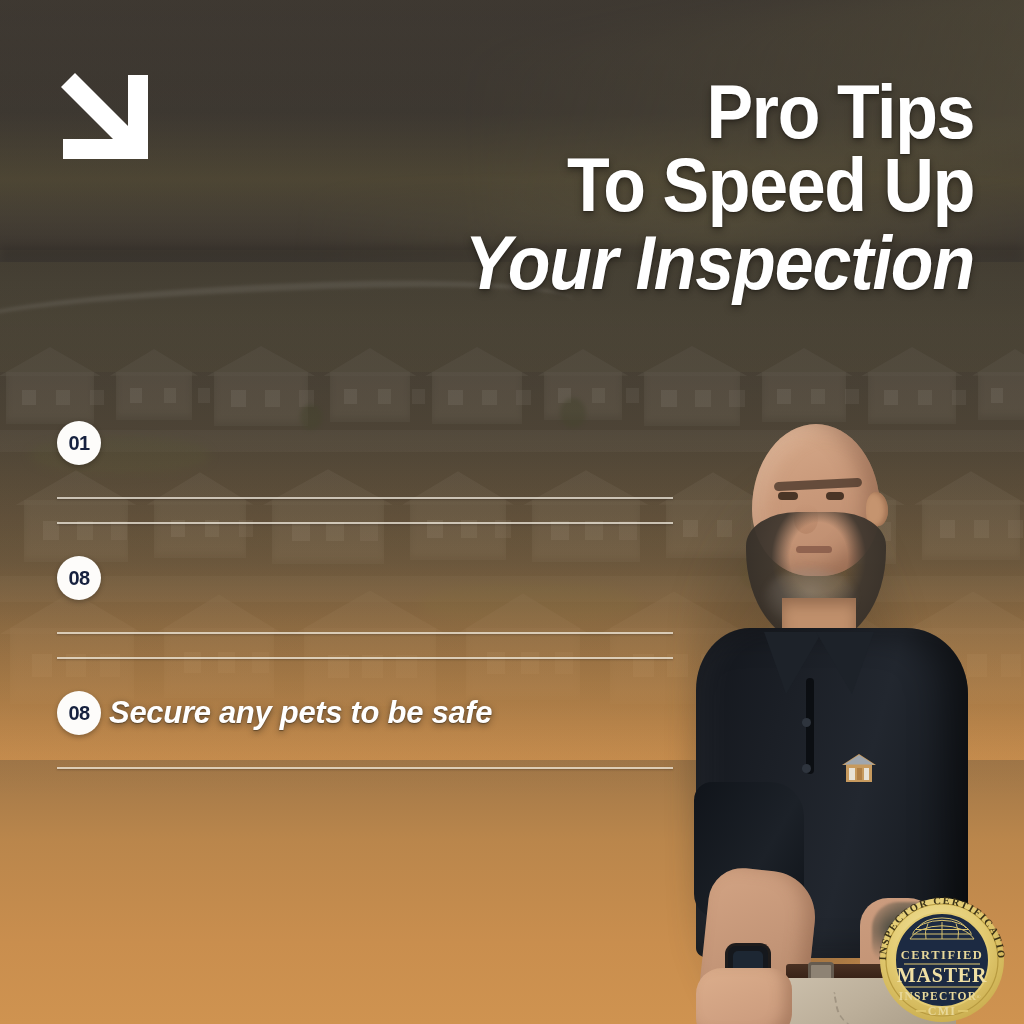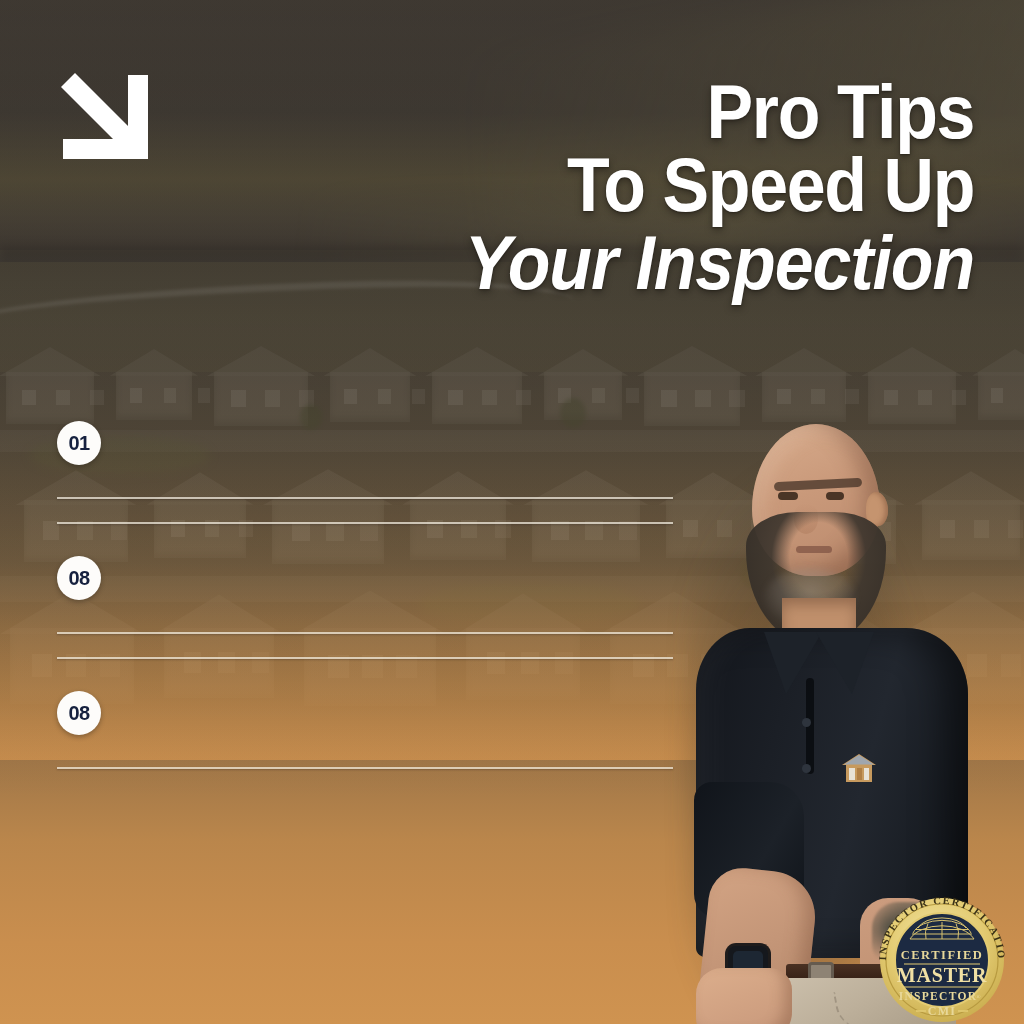--- a/index.html
+++ b/index.html
@@ -451,20 +451,21 @@
 
     <div class="tip-row">
       <div class="tip-badge">08</div>
     </div>
     <div class="tip-divider"></div>
 
     <div class="tip-divider"></div>
 
     <div class="tip-row">
       <div class="tip-badge">08</div>
+      <div class="tip-text">Secure any pets to be safe</div>
     </div>
     <div class="tip-divider"></div>
 
   </div>
 
   <div class="person">
     <div class="p-shadow"></div>
     <div class="p-head"></div>
     <div class="p-ear"></div>
     <div class="p-brow"></div>

